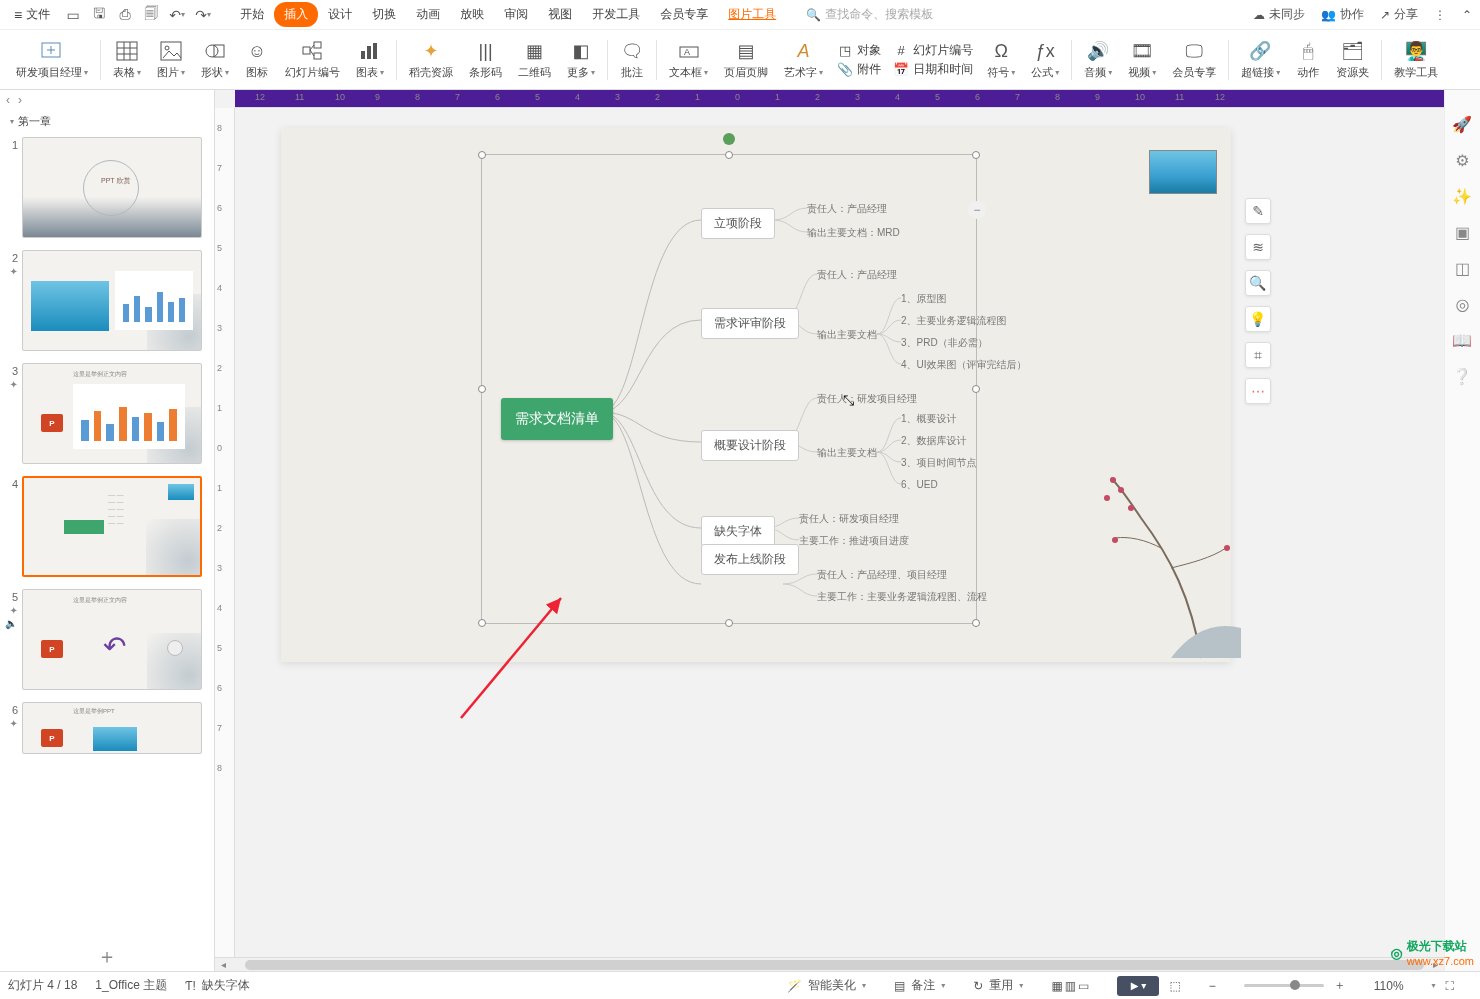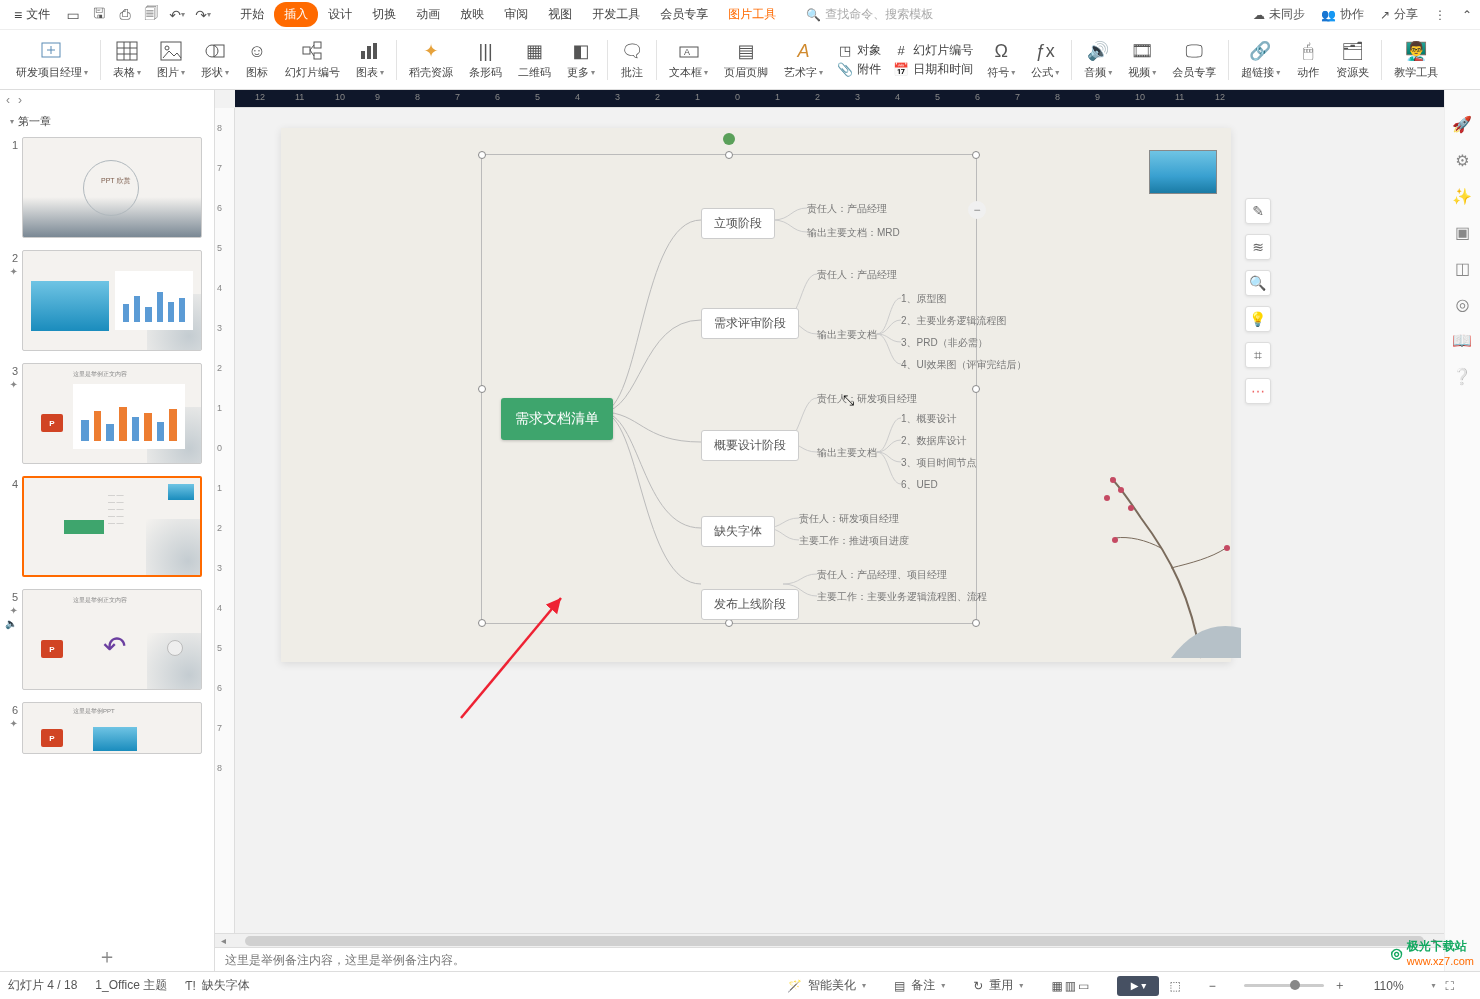--- a/index.html
+++ b/index.html
@@ -6,21 +6,21 @@
 body { width:1480px; height:999px; background:#fff; overflow:hidden; position:relative; }
 
 
 .top-bar { height:30px; display:flex; align-items:center; padding:0 8px; font-size:12px; color:#444; border-bottom:1px solid #eee; }
 .file-btn { display:flex; align-items:center; padding:2px 6px; cursor:pointer; }
 .icon-sm { width:26px; height:26px; display:inline-flex; align-items:center; justify-content:center; color:#555; font-size:14px; }
 .qat { display:flex; gap:0px; margin-left:4px; }
 .tabs { display:flex; gap:0px; margin-left:14px; }
 .tab { padding:4px 10px; cursor:pointer; color:#444; border-radius:12px;}
 .tab.active { background:#ff6a00; color:#fff; }
-.tab.orange-txt { color:#ff6a00; }
+.tab.orange-txt { color:#ff6a00;text-decoration:underline; }
 .search-cmd { margin-left:20px; color:#aaa; font-size:12px; display:flex; align-items:center; gap:4px; }
 .top-right { margin-left:auto; display:flex; align-items:center; gap:16px; color:#555; font-size:12px; }
 .top-right .ritem{display:flex;align-items:center;gap:4px;cursor:pointer;}
 
 
 .ribbon { height:60px; border-bottom:1px solid #ddd; display:flex; align-items:center; padding:0 8px; font-size:11px; color:#444; gap:0px; }
 .rgrp { display:flex; flex-direction:column; align-items:center; justify-content:center; padding:0 8px; height:100%; cursor:pointer; position:relative;}
 .rgrp .ic { width:24px; height:24px; display:flex; align-items:center; justify-content:center; color:#555; font-size:18px;}
 .rgrp .lbl { margin-top:2px; white-space:nowrap; display:flex;align-items:center;gap:2px;}
 .caret{font-size:8px;color:#888;}
@@ -41,21 +41,21 @@
 .thumb-row{display:flex;align-items:flex-start;gap:4px;margin-bottom:12px;}
 .thumb-num{width:14px;font-size:11px;color:#666;text-align:right;padding-top:2px;}
 .thumb{width:180px;height:101px;border:1px solid #ccc;background:#f4f2ef;position:relative;overflow:hidden;border-radius:2px;cursor:pointer;}
 .thumb.sel{border:2px solid #ff6a00;}
 .thumb .tmini{position:absolute;font-size:6px;color:#666;}
 .add-slide{display:flex;align-items:center;justify-content:center;height:30px;color:#888;font-size:20px;cursor:pointer;}
 .star{font-size:10px;color:#888;margin-top:2px;}
 
 
 .center{flex:1;display:flex;flex-direction:column;background:#f2f2f2;position:relative;}
-.ruler-h{height:18px;background:#0f172a;border-bottom:1px solid #ddd;margin-left:20px;position:relative;font-size:9px;color:#888;}
+.ruler-h{height:18px;background:#4c1d95;border-bottom:1px solid #ddd;margin-left:20px;position:relative;font-size:9px;color:#888;}
 .ruler-h .tick{position:absolute;top:2px;}
 .canvas-wrap{flex:1;display:flex;overflow:hidden;}
 .ruler-v{width:20px;background:#fafafa;border-right:1px solid #ddd;position:relative;font-size:9px;color:#888;}
 .ruler-v .tick{position:absolute;left:2px;transform:translateY(-50%);}
 .slide-area{flex:1;position:relative;overflow:auto;}
 .slide{position:absolute;left:46px;top:20px;width:950px;height:534px;background:#efede7;box-shadow:0 2px 8px rgba(0,0,0,.1);}
 
 
 .sel-frame{position:absolute;left:200px;top:26px;width:496px;height:470px;border:1px solid #bbb;}
 .handle{position:absolute;width:8px;height:8px;background:#fff;border:1px solid #888;border-radius:50%;}
@@ -627,21 +627,21 @@
           <div class="mm-txt" style="left:536px;top:318px">输出主要文档</div>
           <div class="mm-txt" style="left:620px;top:284px">1、概要设计</div>
           <div class="mm-txt" style="left:620px;top:306px">2、数据库设计</div>
           <div class="mm-txt" style="left:620px;top:328px">3、项目时间节点</div>
           <div class="mm-txt" style="left:620px;top:350px">6、UED</div>
 
           <div class="mm-node" style="left:420px;top:388px">缺失字体</div>
           <div class="mm-txt" style="left:518px;top:384px">责任人：研发项目经理</div>
           <div class="mm-txt" style="left:518px;top:406px">主要工作：推进项目进度</div>
 
-          <div class="mm-node" style="left:420px;top:461px">发布上线阶段</div>
+          <div class="mm-node" style="left:420px;top:416px">发布上线阶段</div>
           <div class="mm-txt" style="left:536px;top:440px">责任人：产品经理、项目经理</div>
           <div class="mm-txt" style="left:536px;top:462px">主要工作：主要业务逻辑流程图、流程</div>
 
           <div class="float-tools" style="right:-40px;top:70px">
             <div class="ft-btn">✎</div>
             <div class="ft-btn">≋</div>
             <div class="ft-btn">🔍</div>
             <div class="ft-btn orange">💡</div>
             <div class="ft-btn">⌗</div>
             <div class="ft-btn" style="color:#e66">⋯</div>
@@ -658,21 +658,20 @@
 
           <div class="cursor" style="left:562px;top:264px">⤡</div>
         </div>
       </div>
     </div>
     <div class="hscroll">
       <span class="arw" style="left:6px">◂</span>
       <div class="bar"></div>
       <span class="arw" style="right:6px">▸</span>
     </div>
-    <div class="notes">这里是举例备注内容，这里是举例备注内容。</div>
   </div>
 </div>
 
 <div class="right-rail">
   <div class="rr-ic">🚀</div>
   <div class="rr-ic">⚙</div>
   <div class="rr-ic">✨</div>
   <div class="rr-ic">▣</div>
   <div class="rr-ic">◫</div>
   <div class="rr-ic">◎</div>

